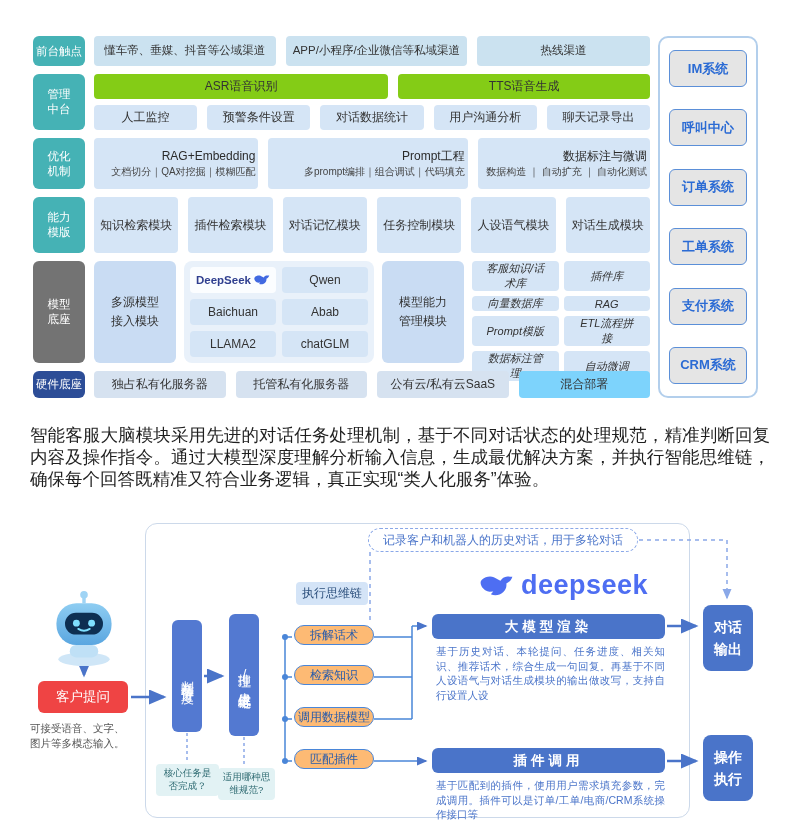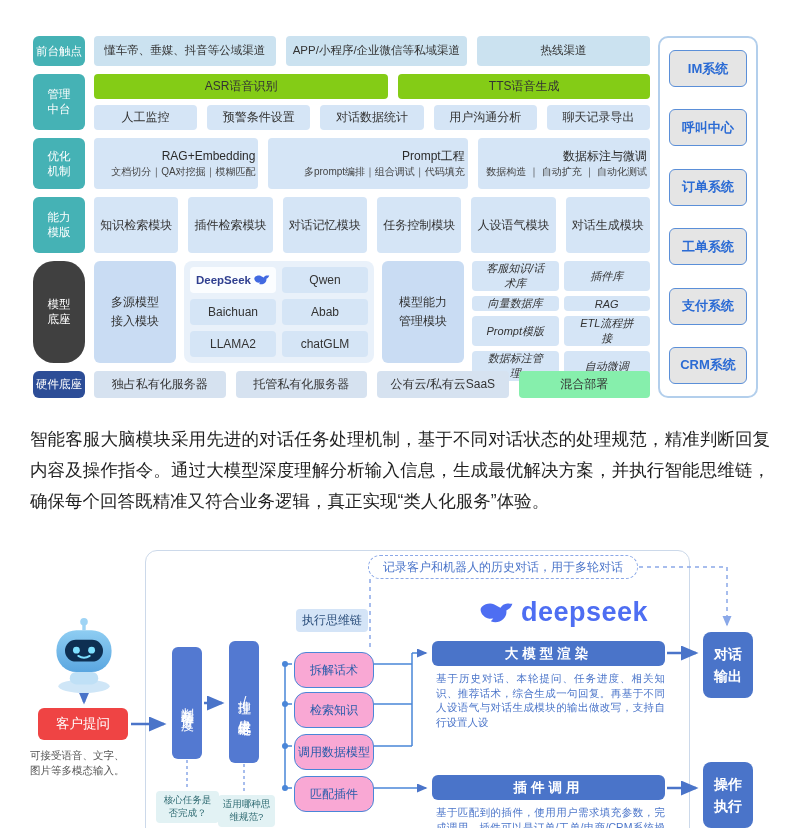--- a/index.html
+++ b/index.html
@@ -7,21 +7,21 @@
     font-family:"Liberation Sans","DejaVu Sans",sans-serif; }
 
   
   .arch { display:flex; gap:8px; padding:12px 42px 0 33px;margin-top:24px; }
   .arch-rows { flex:1; display:flex; flex-direction:column; gap:8px; }
   .arow { display:flex; gap:9px; }
   .rlabel { width:52px; flex:none; border-radius:6px; color:#fff; display:flex;
     align-items:center; justify-content:center; font-size:11.5px; text-align:center;
     white-space:pre-line; line-height:1.3; padding:0 2px; }
   .teal { background:#45b2b5; }
-  .blue { background:#404040;border-radius:21px; }
+  .blue { background:#737373; }
   .navy { background:#2c4d97; }
   .rcontent { flex:1; display:flex; gap:10px; }
   .rcontent.col { flex-direction:column; gap:6px; }
   .subrow { display:flex; gap:10px; flex:1; }
   .box { background:#d5e5f6; border-radius:4px; display:flex; align-items:center;
     justify-content:center; text-align:center; font-size:12px; color:#333;
     flex:1; padding:2px 3px; line-height:1.2; }
   .bx-row1 { background:#cbe2f0; font-size:11.5px; }
   .bx-row2a { background:#84cc16; }
   .box2 { flex-direction:column; gap:2px;align-items:flex-end; }
@@ -39,41 +39,41 @@
   .cap-cell { background:#d5e5f6; border-radius:4px; display:flex; align-items:center;
     justify-content:center; font-size:11px; color:#333; padding:0 14px; text-align:center;font-style:italic; }
   .arch-sidebar { width:100px; flex:none; border:2px solid #b3cfec; border-radius:10px;
     padding:12px 9px; display:flex; flex-direction:column; justify-content:space-between;
     background:#fff; }
   .side-cell { height:37px; border:1.5px solid #5b8fd8; border-radius:6px; display:flex;
     align-items:center; justify-content:center; color:#2b6bd4; font-weight:bold;
     font-size:13px; background:#e5e5e5; }
 
   
-  .desc { margin:26px 30px 0; font-size:17.5px; line-height:31px; color:#1f1f1f;
+  .desc { margin:26px 30px 0; font-size:17.5px; line-height:22px; color:#1f1f1f;
     text-align:justify; }
 
   
   .flow { position:relative; height:310px; margin-top:28px; }
   .abs { position:absolute; }
   .frame { left:145px; top:5px; width:545px; height:295px; border:1.5px solid #ccd9ea;
     border-radius:12px; background:#fff; z-index:0; }
   .wires { left:0; top:0; width:800px; height:310px; z-index:1; pointer-events:none; }
   .banner { left:368px; top:10px; height:24px; padding:0 14px; display:flex; align-items:center;
     border:1.5px dashed #8aa8e8; border-radius:13px; background:#fff; color:#4a74c9;
     font-size:12px; z-index:3; }
   .logo { left:480px; top:52px; display:flex; align-items:center; gap:7px; z-index:2; }
   .logo .word { font-size:27px; font-weight:bold; color:#4e6ef2; letter-spacing:.5px; }
   .chip { left:296px; top:64px; width:72px; height:23px; background:#d4e4f7; border-radius:4px;
     color:#2c4f7c; font-size:12px; display:flex; align-items:center; justify-content:center;
     z-index:2; }
   .vbox { width:30px; background:#5379d1; border-radius:6px; color:#fff; display:flex;
     align-items:center; justify-content:center; writing-mode:vertical-rl;
     text-orientation:upright; font-size:13px; letter-spacing:2px; z-index:2; }
-  .cstep { left:294px; width:80px; height:36px; background:#f9a8d4; border:1.5px solid #4a86d8;
+  .cstep { left:294px; width:80px; height:20px; background:#fdba74; border:1.5px solid #4a86d8;
     border-radius:12px; color:#2a5caa; font-size:12px; display:flex; align-items:center;
     justify-content:center; z-index:2; }
   .bar { left:432px; width:233px; height:25px; background:#4a74c9; border-radius:6px;
     color:#fff; font-size:13.5px; font-weight:bold; letter-spacing:4px; display:flex;
     align-items:center; justify-content:center; z-index:2; }
   .bdesc { left:436px; width:229px; color:#4a74c9; font-size:10.5px; line-height:14.5px;
     text-align:justify; z-index:2; }
   .outbox { left:703px; width:50px; height:66px; background:#4a74c9; border-radius:8px;
     color:#fff; font-size:14px; font-weight:bold; display:flex; align-items:center;
     justify-content:center; text-align:center; line-height:1.6; z-index:2; }
@@ -189,21 +189,21 @@
         </div>
       </div>
     </div>
 
     <div class="arow" style="height:27px">
       <div class="rlabel navy pre">硬件底座</div>
       <div class="rcontent">
         <div class="box" style="background:#d6e2f0">独占私有化服务器</div>
         <div class="box" style="background:#d6e2f0">托管私有化服务器</div>
         <div class="box" style="background:#d6e2f0">公有云/私有云SaaS</div>
-        <div class="box" style="background:#86efac">混合部署</div>
+        <div class="box" style="background:#7dd3fc">混合部署</div>
       </div>
     </div>
   </div>
 
   <aside class="arch-sidebar">
     <div class="side-cell">IM系统</div>
     <div class="side-cell">呼叫中心</div>
     <div class="side-cell">订单系统</div>
     <div class="side-cell">工单系统</div>
     <div class="side-cell">支付系统</div>

